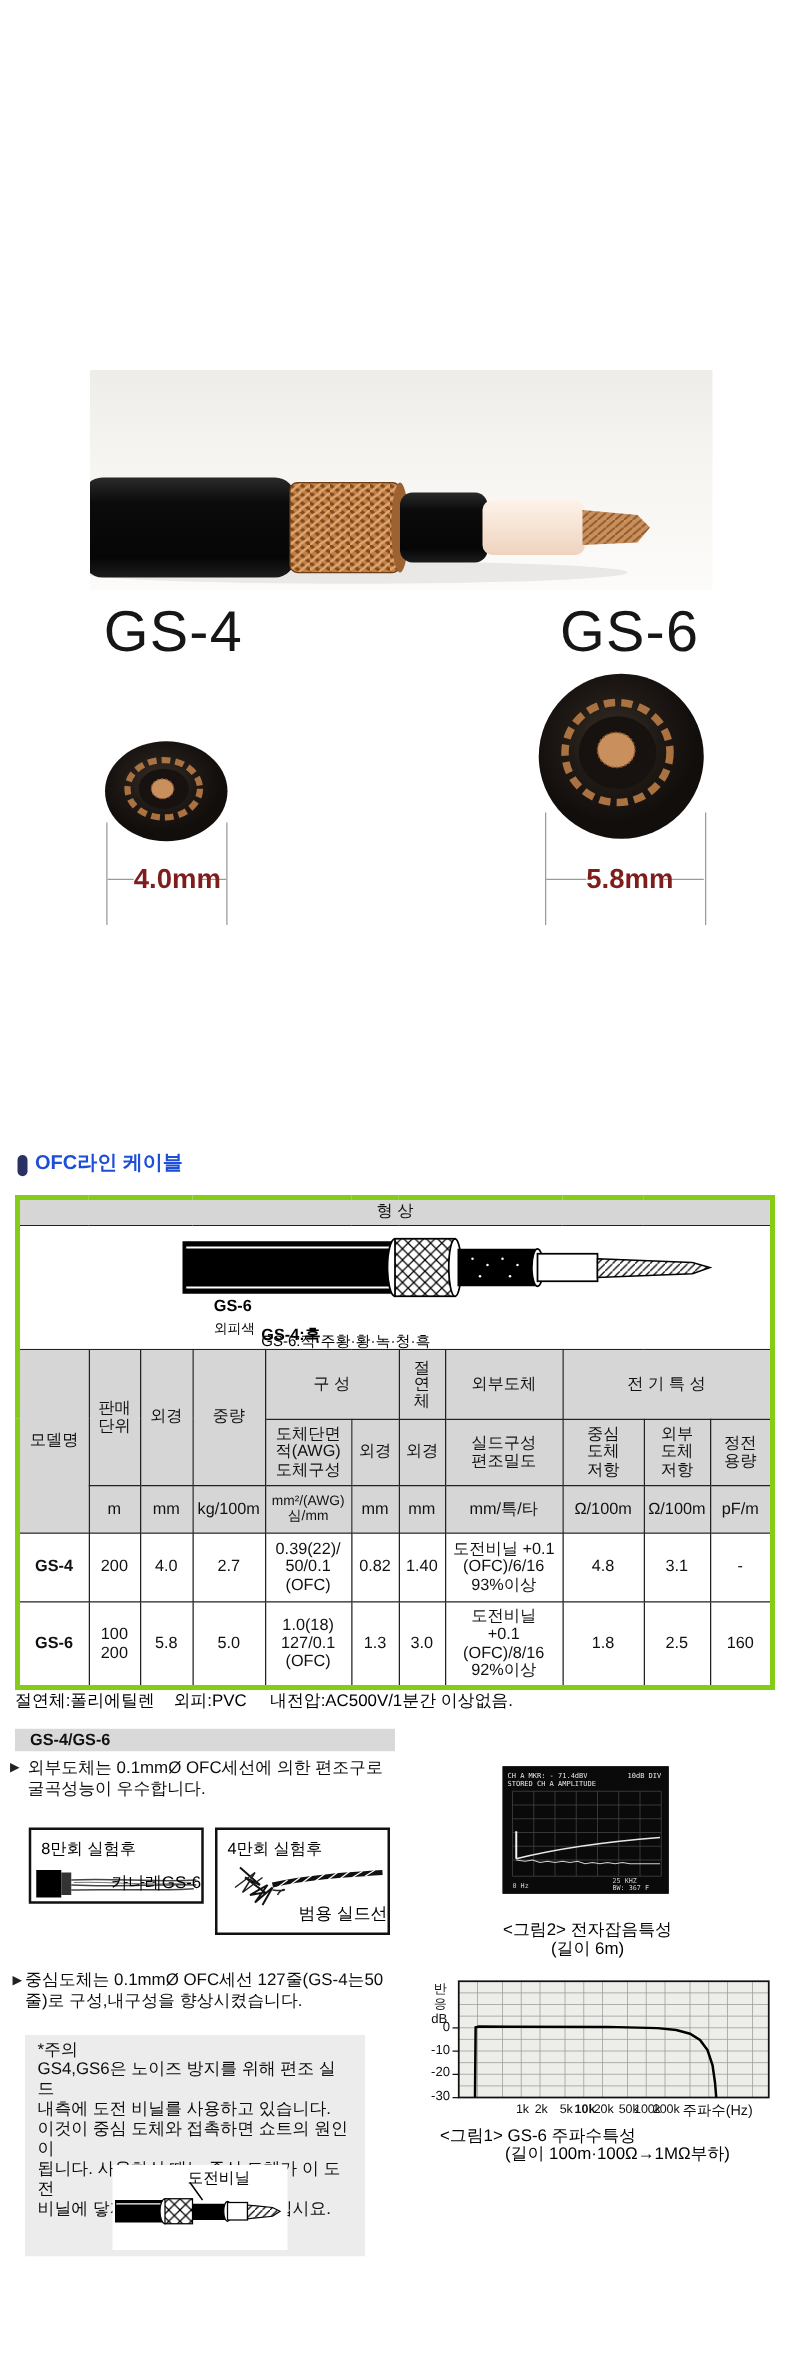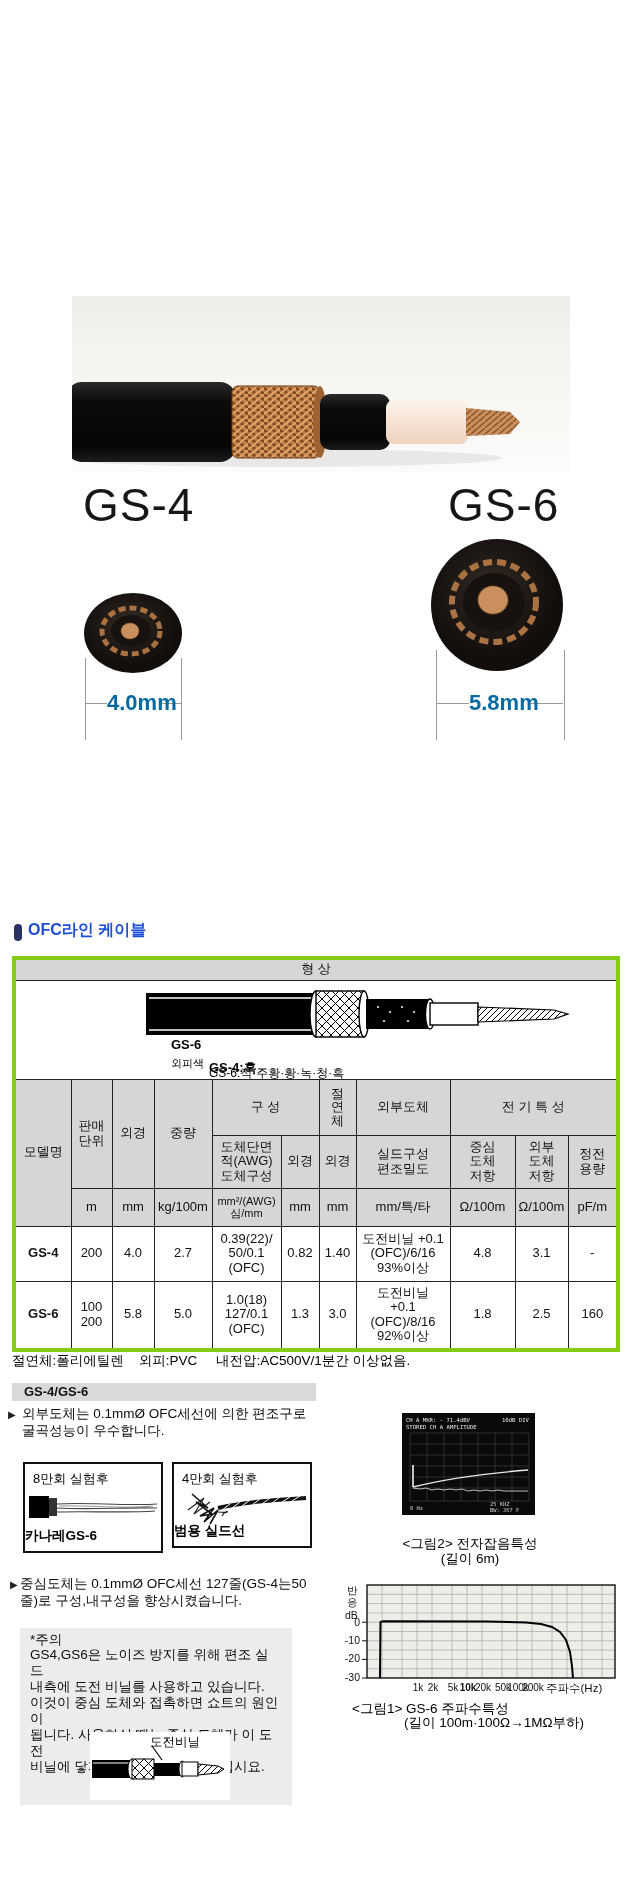--- a/index.html
+++ b/index.html
@@ -6,21 +6,21 @@
   #page{position:relative;width:640px;height:1898px;background:#ffffff;overflow:hidden;
         font-family:"Liberation Sans","DejaVu Sans",sans-serif;color:#111;}
   .abs{position:absolute;}
   .pre{white-space:pre-line;}
   .prews{white-space:pre;}
 
   
   #photo{left:72px;top:296px;width:498px;height:176px;
          background:linear-gradient(180deg,#efedea 0%,#f7f5f2 45%,#fcfbf9 100%);}
   .hero-label{font-size:46px;font-weight:300;letter-spacing:1px;color:#161616;}
-  .dim-text{font-size:22px;font-weight:bold;color:#0369a1;}
+  .dim-text{font-size:22px;font-weight:bold;color:#7f1d1d;}
   .dim-v{width:1px;background:#9a9a9a;}
   .dim-h{height:1px;background:#9a9a9a;}
 
   
   #sec-bullet{left:14px;top:924px;width:8px;height:17px;border-radius:4px;background:#2a3163;}
   #sec-title{left:28px;top:920px;font-size:16px;font-weight:bold;color:#1d4ed8;}
 
   
   #spec{left:12px;top:956px;border-collapse:collapse;table-layout:fixed;width:604px;
         font-size:13px;line-height:1.12;}
@@ -38,21 +38,21 @@
 
   
   #gsbar{left:12px;top:1383px;width:304px;height:18px;background:#d9d9d9;
          font-size:13px;font-weight:bold;line-height:18px;padding-left:12px;box-sizing:border-box;}
 
   .bullet-mark{font-size:10px;color:#222;}
   .body-txt{font-size:13.5px;line-height:16.5px;color:#0d0d0d;}
 
   .testbox{border:2px solid #111;background:#fff;box-sizing:border-box;}
   .testbox .tb-label{position:absolute;left:8px;top:6px;font-size:13px;color:#000;}
-  .testbox .tb-cap{position:absolute;left:0;right:0;bottom:6px;text-align:left;font-size:13.5px;color:#000;font-weight:bold;}
+  .testbox .tb-cap{position:absolute;left:0;right:0;bottom:6px;text-align:right;font-size:13.5px;color:#000;}
 
   #notebox{left:20px;top:1628px;width:272px;height:177px;background:#ececec;}
   #note-title{left:30px;top:1631px;font-size:13.5px;color:#0d0d0d;}
   #note-body{left:30px;top:1647px;width:252px;font-size:13.5px;line-height:16px;color:#0d0d0d;}
   #noteimg{left:90px;top:1732px;width:140px;height:68px;background:#fff;}
   #noteimg-label{left:150px;top:1734px;font-size:12.5px;color:#000;}
 
   
   #scope{left:402px;top:1413px;width:133px;height:102px;background:#0a0a0a;}
   .fig-cap{font-size:13.5px;color:#000;}
@@ -277,21 +277,21 @@
     </table>
 
   <div class="abs prews" id="footnote">절연체:폴리에틸렌    외피:PVC     내전압:AC500V/1분간 이상없음.</div>
 
   <div class="abs" id="gsbar">GS-4/GS-6</div>
 
   <div class="abs bullet-mark" style="left:8px;top:1409px;">▶</div>
   <div class="abs body-txt pre" style="left:22px;top:1406px;width:310px;">외부도체는 0.1mmØ OFC세선에 의한 편조구로
 굴곡성능이 우수합니다.</div>
 
-  <div class="abs testbox" style="left:23px;top:1462px;width:140px;height:91px;">
+  <div class="abs testbox" style="left:23px;top:1462px;width:140px;height:61px;">
     <svg width="136" height="82" viewBox="0 0 136 82" style="position:absolute;left:0;top:0;">
       <rect x="4" y="32" width="20" height="22" fill="#000"></rect>
       <rect x="24" y="34" width="8" height="18" fill="#333"></rect>
       <path d="M32,40 C60,38 100,42 132,40 M32,44 C70,46 100,43 132,44 M32,48 C60,47 104,49 130,47" stroke="#444" stroke-width="1.2" fill="none"></path>
       <path d="M34,42 C64,41 96,45 128,42" stroke="#777" stroke-width="0.8" fill="none"></path>
     </svg>
     <div class="tb-label">8만회 실험후</div>
     <div class="tb-cap">카나레GS-6</div>
   </div>
   <div class="abs testbox" style="left:172px;top:1462px;width:140px;height:86px;">

